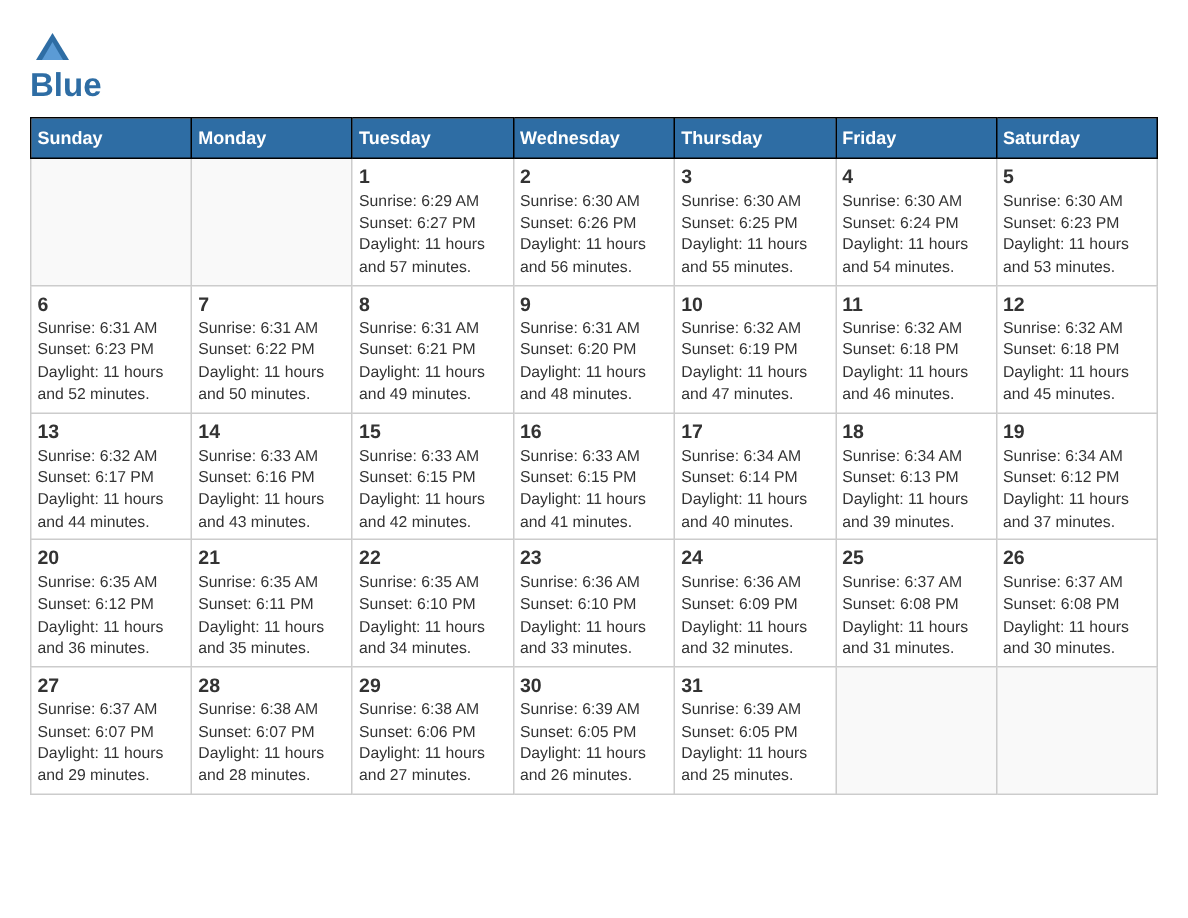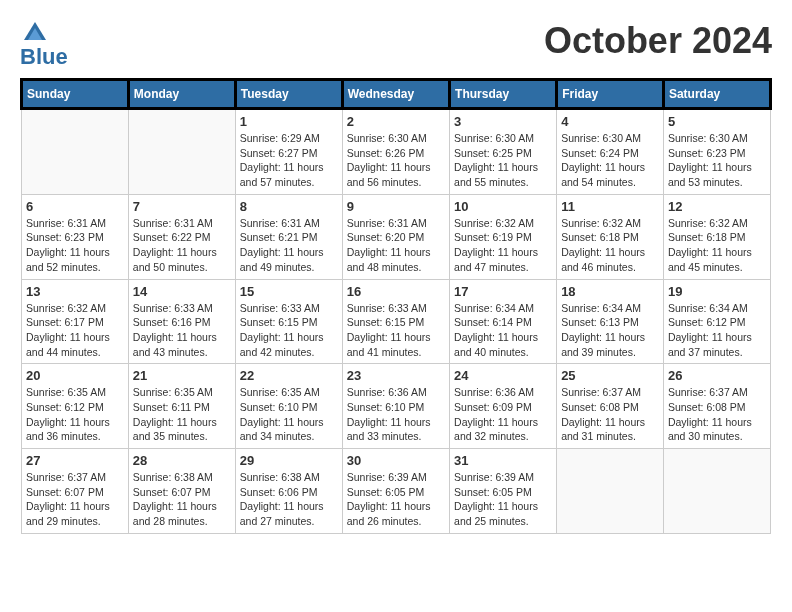--- a/index.html
+++ b/index.html
@@ -37,21 +37,21 @@
       border-collapse: collapse;
       font-size: 11px;
     }
     .calendar th {
       background-color: #2e6da4;
       color: #fff;
       padding: 6px 4px;
       text-align: left;
       font-size: 12px;
       font-weight: bold;
-      border: 3px solid #000000;
+      border: 1px solid #000000;
       margin-top: 20px;
     }
     .calendar td {
       border: 1px solid #ccc;
       padding: 4px;
       vertical-align: top;
       width: 108px;
       height: 80px;
       background: #fff;
     }
@@ -86,21 +86,20 @@
       <div style="display:flex;align-items:center;">
         <svg width="26" height="26" viewBox="0 0 26 26" style="margin-left:2px;">
           <polygon points="13,2 24,20 2,20" fill="#2e6da4"></polygon>
           <polygon points="13,8 20,20 6,20" fill="#5b9bd5"></polygon>
         </svg>
       </div>
       <div style="font-size:22px;font-weight:bold;color:#2e6da4;line-height:1;">Blue</div>
     </div>
   </div>
   <div class="title-area">
-    <div class="month-title">October 2024</div>
   </div>
 </div>
 
 <table class="calendar">
   <thead>
     <tr>
       <th>Sunday</th>
       <th>Monday</th>
       <th>Tuesday</th>
       <th>Wednesday</th>

